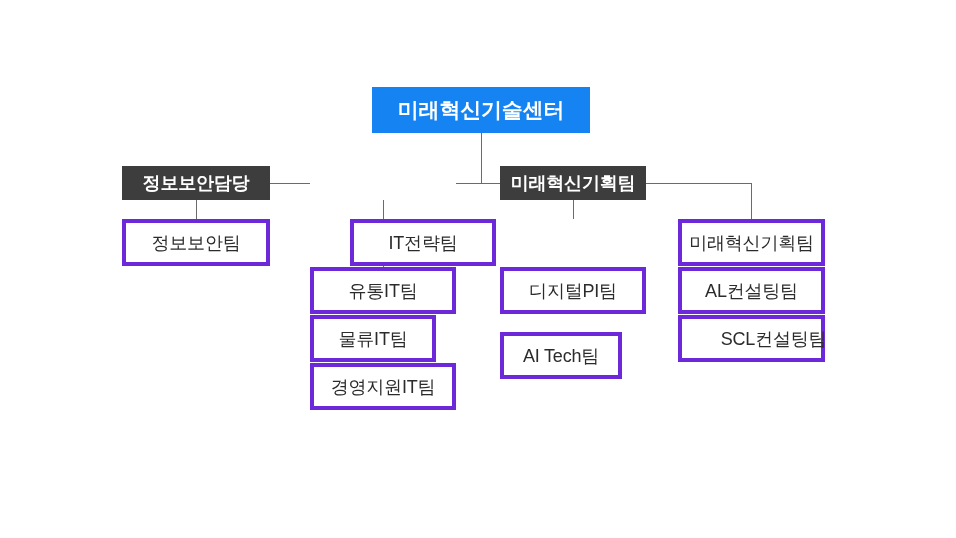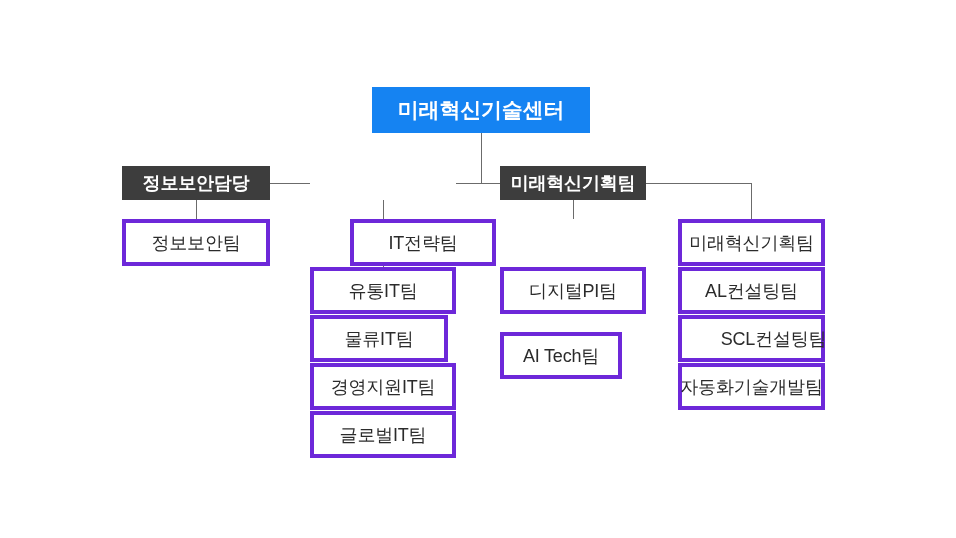--- a/index.html
+++ b/index.html
@@ -72,34 +72,32 @@
   <div class="ln v" style="left:383px;top:200px;width:1px;height:19px;"></div>
   <div class="ln v" style="left:383px;top:266px;width:1px;height:1px;"></div>
   <div class="ln v" style="left:383px;top:266px;width:1px;height:0px;"></div>
 
   <div class="node team" style="left:310px;top:219px;width:146px;height:47px;margin-left:40px;">IT전략팀</div>
 
   <div class="ln v" style="left:383px;top:266px;width:1px;height:1px;"></div>
 
   <div class="node team" style="left:310px;top:267px;width:146px;height:47px;">유통IT팀</div>
 
-  <div class="node team" style="left:310px;top:315px;width:138px;height:47px;">물류IT팀</div>
+  <div class="node team" style="left:310px;top:315px;width:126px;height:47px;">물류IT팀</div>
 
   <div class="node team" style="left:310px;top:363px;width:146px;height:47px;">경영지원IT팀</div>
 
-  <div class="node team" style="left:310px;top:411px;width:146px;height:47px;">글로벌IT팀</div>
 
   <div class="ln v" style="left:573px;top:200px;width:1px;height:19px;"></div>
 
 
   <div class="node team" style="left:500px;top:267px;width:146px;height:47px;">디지털PI팀</div>
 
   <div class="node team" style="left:500px;top:332px;width:122px;height:47px;">AI Tech팀</div>
 
   <div class="node team" style="left:678px;top:267px;width:147px;height:47px;">AL컨설팅팀</div>
 
   <div class="node team" style="left:678px;top:219px;width:147px;height:47px;">미래혁신기획팀</div>
 
   <div class="node team" style="left:678px;top:315px;width:147px;height:47px;padding-left:44px;">SCL컨설팅팀</div>
 
-  <div class="node team" style="left:678px;top:363px;width:147px;height:47px;">자동화기술개발팀</div>
 
 </div>
 
 </body></html>

